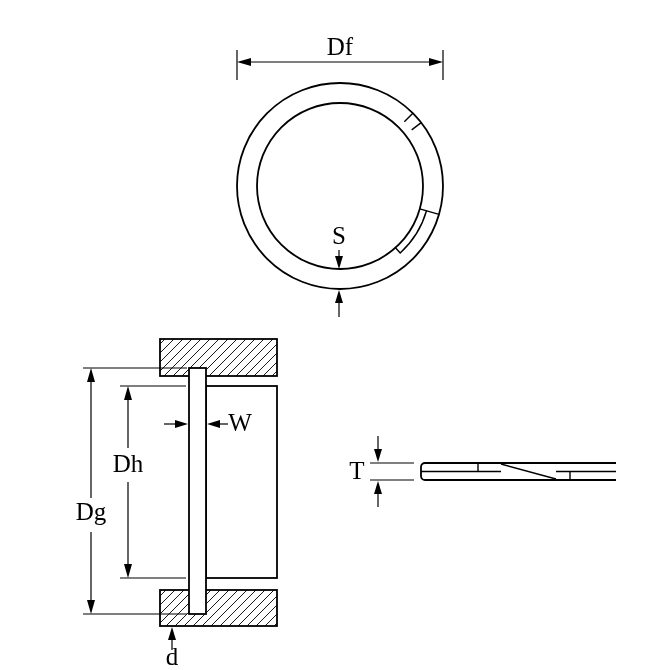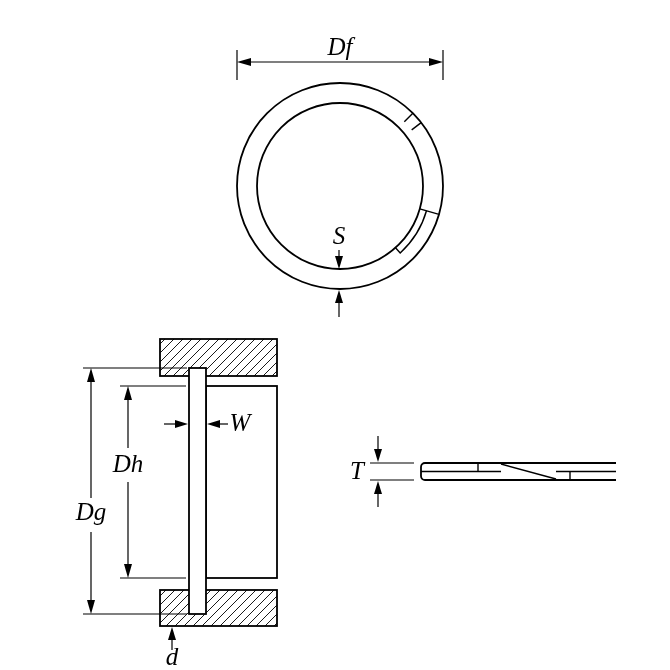--- a/index.html
+++ b/index.html
@@ -5,21 +5,20 @@
   html, body {
     margin: 0;
     padding: 0;
     background: #ffffff;
   }
   .canvas-wrap {
     width: 616px;
     height: 670px;
     background: #ffffff;
     overflow: hidden;
-    font-style: italic;
   }
   svg {
     display: block;
   }
   .outline {
     stroke: #000000;
     stroke-width: 1.8;
     fill: none;
   }
   .filled-white {

